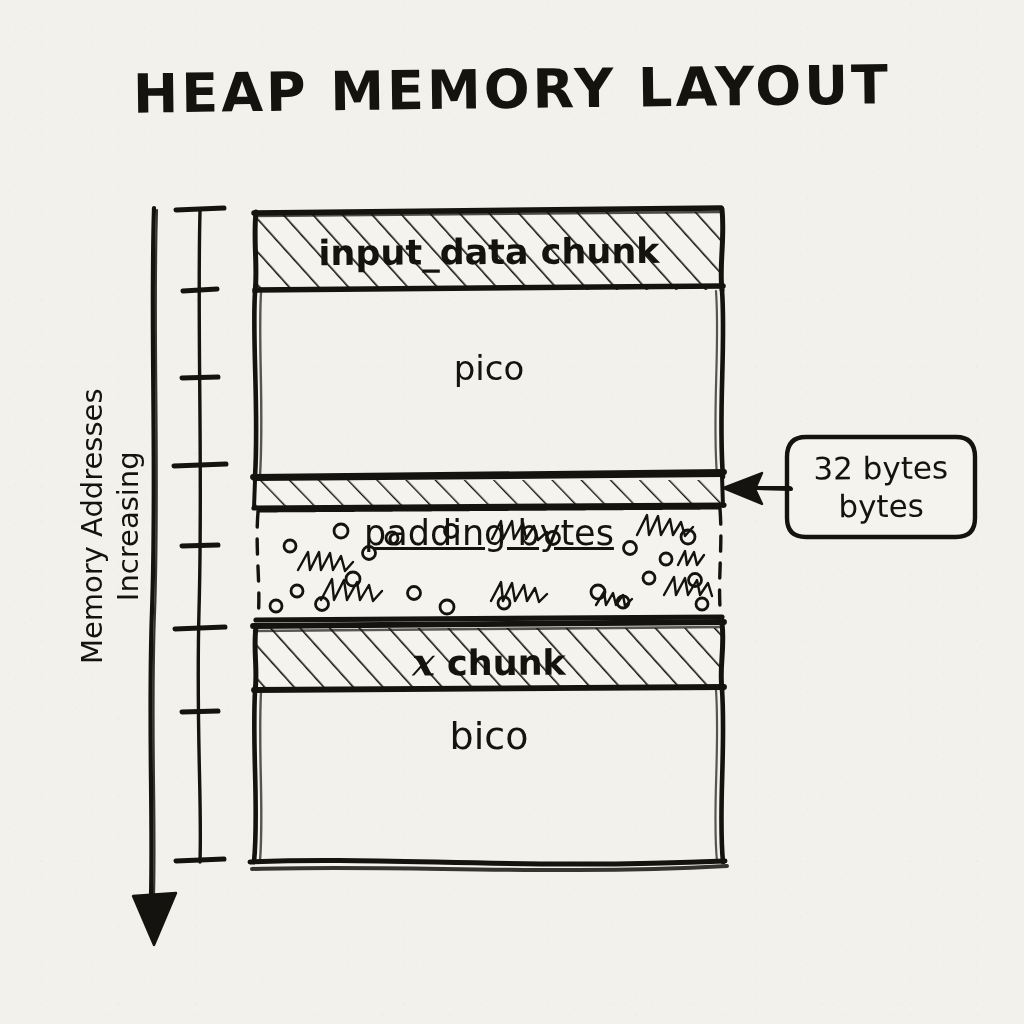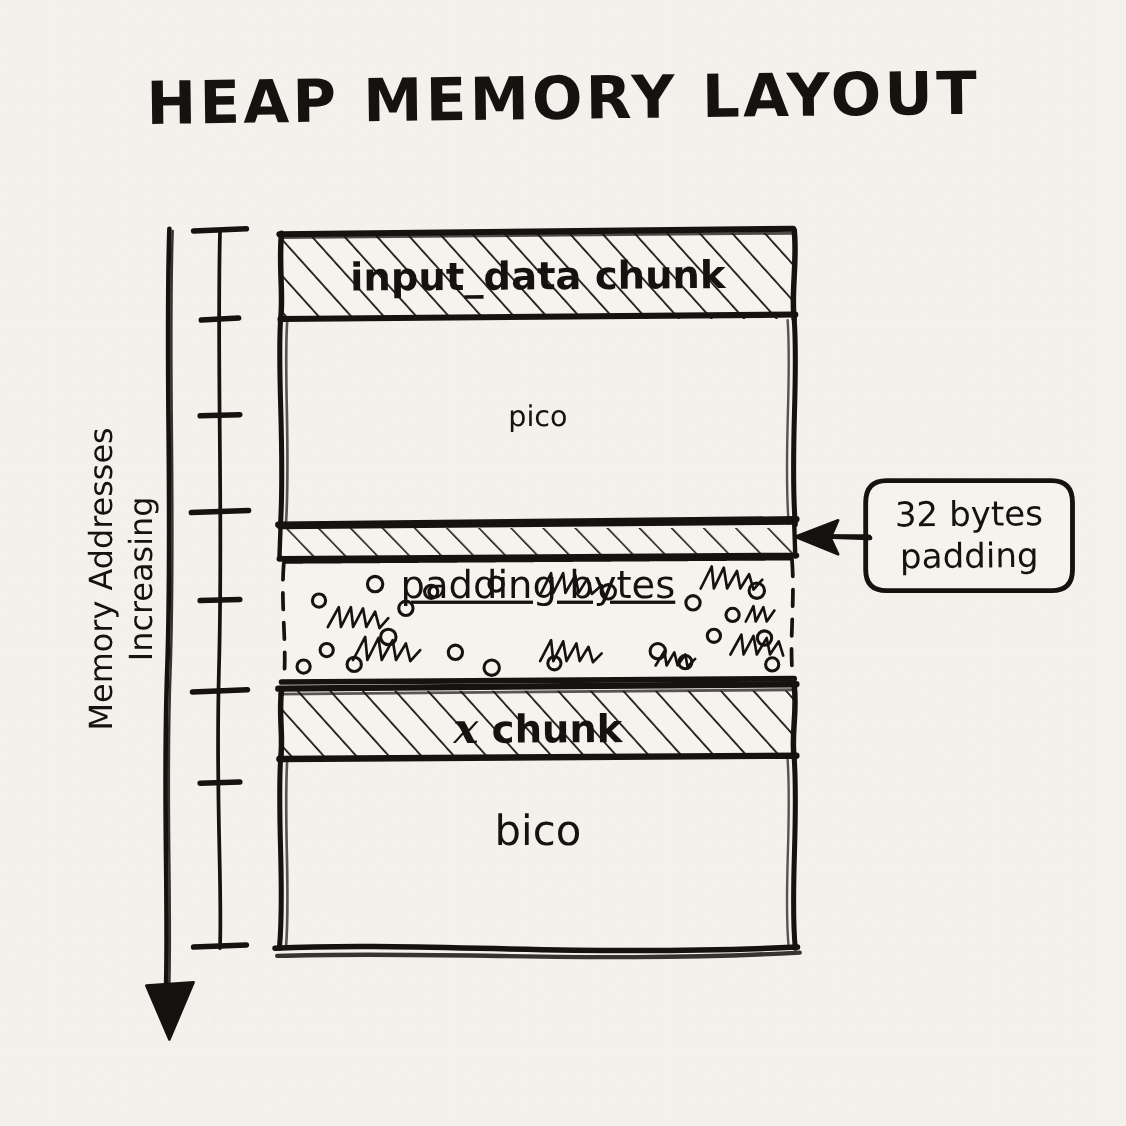--- a/index.html
+++ b/index.html
@@ -53,24 +53,24 @@
     font-family: "DejaVu Sans", sans-serif;
     transform: rotate(-0.7deg);
   }
   .block-label {
     text-align: center;
     font-size: 36px;
     font-family: "DejaVu Sans", sans-serif;
   }
   .block-label.bold { font-weight: 700; font-size: 35px; }
   #label-input-data { left: 250px; top: 232px; width: 478px; transform: rotate(-0.4deg); }
-  #label-pico       { left: 250px; top: 348px; width: 478px; font-size: 26px; margin-top: 16px; }
+  #label-pico       { left: 250px; top: 348px; width: 478px; font-size: 34px; }
   #label-padding    { left: 250px; top: 513px; width: 478px; font-size: 35px; text-decoration: underline; }
   #label-xchunk     { left: 250px; top: 639px; width: 478px; transform: rotate(-0.3deg); }
-  #label-bico       { left: 250px; top: 733px; width: 478px; font-size: 38px; }
+  #label-bico       { left: 250px; top: 714px; width: 478px; font-size: 38px; }
   #label-xchunk .mathx {
     font-family: "DejaVu Serif", serif;
     font-style: italic;
     font-weight: 700;
     font-size: 38px;
   }
   #axis-label {
     left: -60px;
     top: 490px;
     width: 340px;
@@ -249,16 +249,16 @@
 
   <div class="txt block-label" id="label-bico">bico</div>
 
   <div class="txt" id="axis-label">
     <span>Memory Addresses</span><br>
     <span>Increasing</span>
   </div>
 
   <div class="txt" id="callout-text">
     <span>32 bytes</span><br>
-    <span>padding</span>
+    <span>bytes</span>
   </div>
 
 </div>
 
 </body></html>

